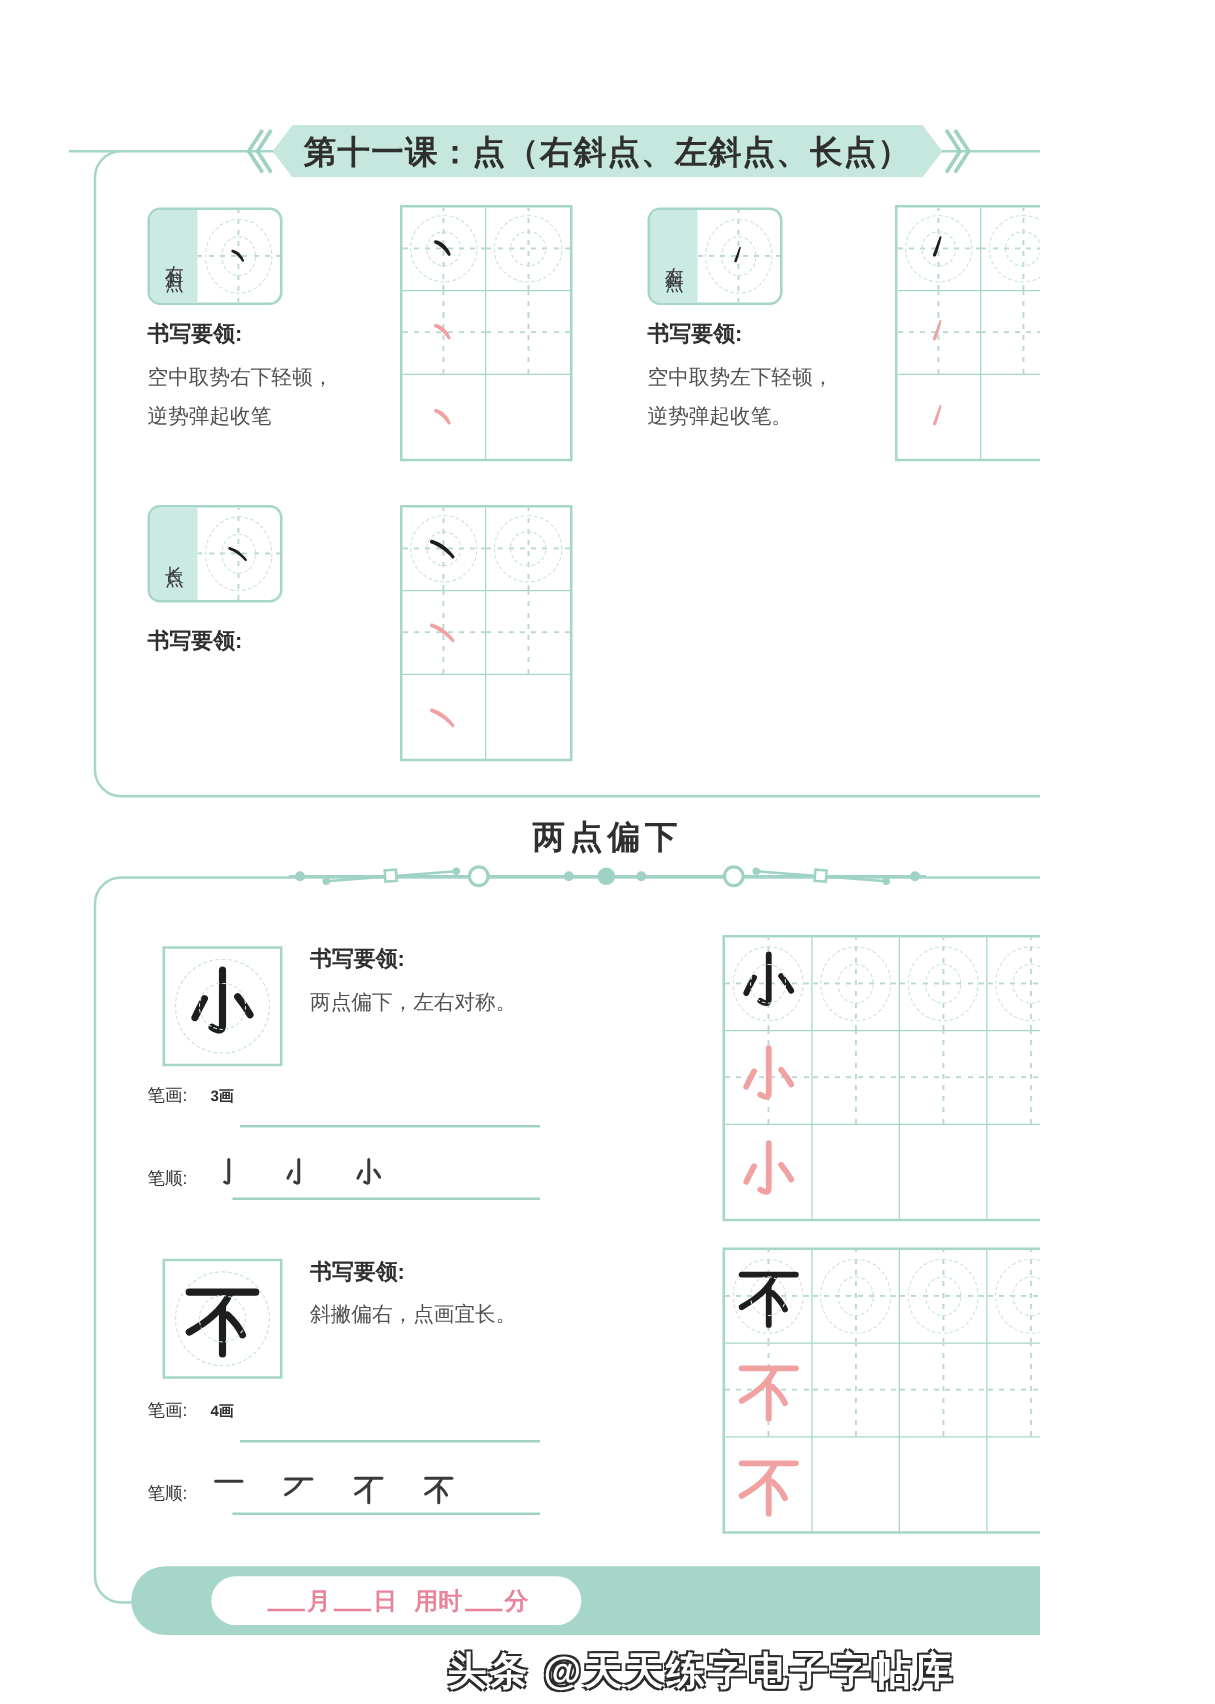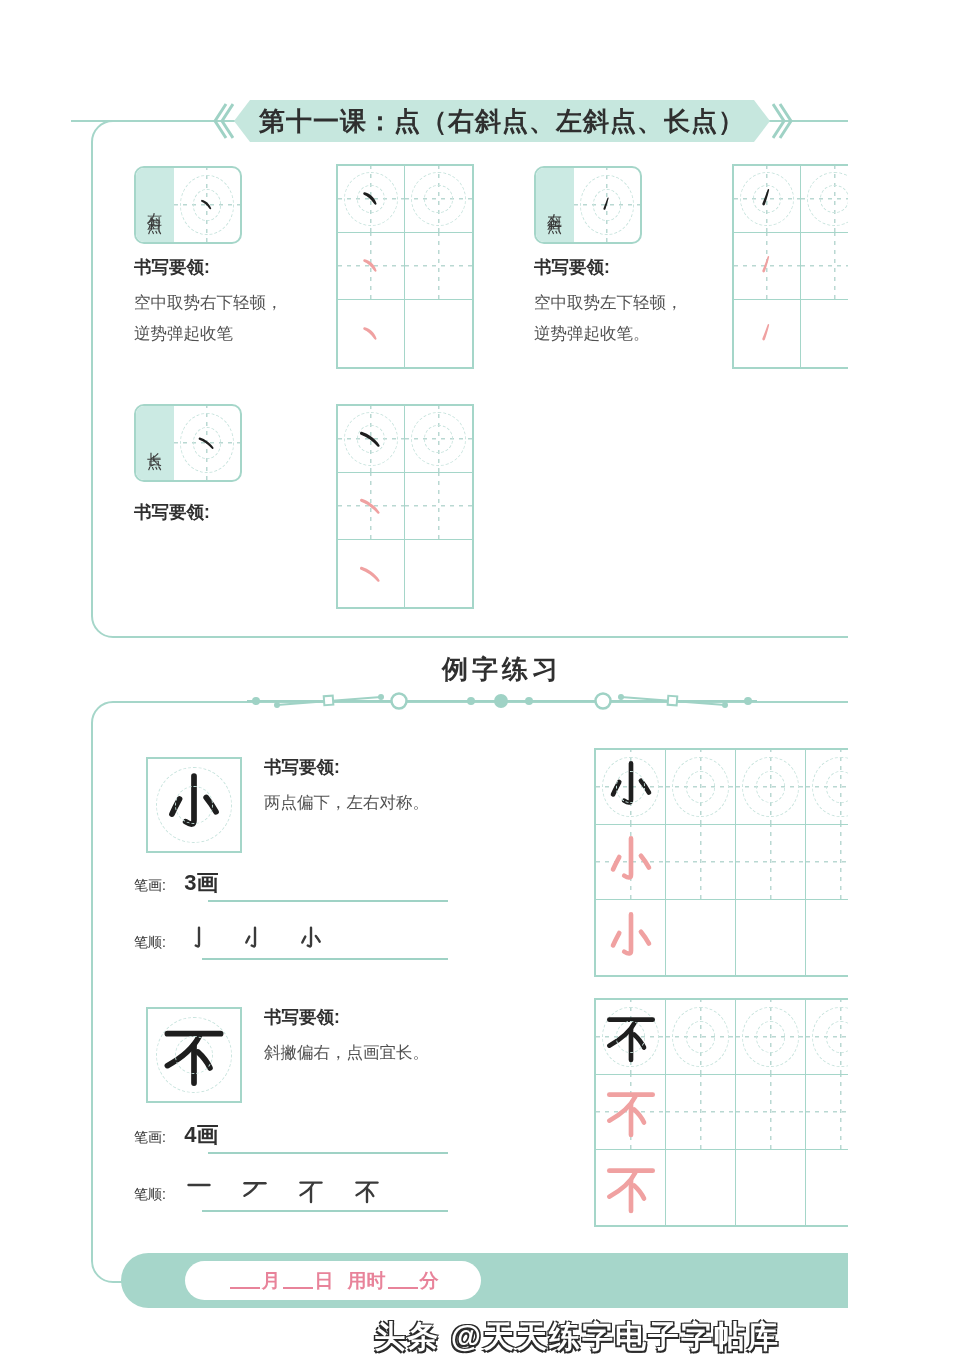--- a/index.html
+++ b/index.html
@@ -2,21 +2,21 @@
 <html><head>
 <meta charset="utf-8">
 <style>
   :root{
     --teal:#9fd2c5; --teal-border:#a5d6c9; --teal-light:#cbeae3;
     --banner:#c6e7de; --bottombar:#a6d6ca; --dash:#c9e4de; --crossline:#b9d8d2;
     --ink:#1e1e1e; --pink:#f0a1a1; --pinktext:#e8839a; --text:#2f2f2f; --gray:#515151;
   }
   html,body{margin:0;padding:0;background:#fff;}
   body{font-family:"Liberation Sans","DejaVu Sans",sans-serif;}
-  .page{position:relative;width:832px;height:1363px;background:#fff;overflow:hidden;margin-left:16px;}
+  .page{position:relative;width:832px;height:1363px;background:#fff;overflow:hidden;}
 
   
   .topline{position:absolute;left:55px;top:120px;width:862px;height:0;border-top:2px solid var(--teal-border);}
   .box1{position:absolute;left:75px;top:120px;width:818px;height:514px;border:2px solid var(--teal-border);border-radius:22px;background:#fff;}
   .banner{position:absolute;left:218px;top:100px;width:536px;height:42px;background:var(--banner);
           clip-path:polygon(16px 0,calc(100% - 16px) 0,100% 50%,calc(100% - 16px) 100%,16px 100%,0 50%);
           display:flex;align-items:center;justify-content:center;z-index:3;}
   .banner-title{font-size:26px;font-weight:bold;color:var(--text);letter-spacing:1px;white-space:nowrap;}
   .chev{position:absolute;top:102px;z-index:3;}
   .chev.left{left:196px;} .chev.right{left:756px;}
@@ -54,21 +54,21 @@
   .pgrid4 .cell:nth-child(n+9){border-bottom:none;}
 
   
   .section-title{position:absolute;left:0;width:972px;text-align:center;top:652px;font-size:26px;font-weight:bold;color:var(--text);letter-spacing:4px;}
   .box2{position:absolute;left:75px;top:701px;width:818px;height:578px;border:2px solid var(--teal-border);border-radius:22px;background:#fff;z-index:1;}
   .divider{position:absolute;left:231px;top:690px;z-index:2;}
 
   .model-card{position:absolute;width:92px;height:92px;border:2px solid var(--teal-border);background:#fff;z-index:2;}
   .fieldrow{position:absolute;z-index:2;white-space:nowrap;}
   .fieldrow .flabel{font-size:14px;font-weight:normal;color:var(--text);}
-  .fieldrow .fvalue{font-size:22px;font-weight:bold;color:var(--text);margin-left:14px;}
+  .fieldrow .fvalue{font-size:12px;font-weight:bold;color:var(--text);margin-left:14px;}
   .frule{position:absolute;height:0;border-bottom:2px solid var(--teal);z-index:2;}
   .order-steps{display:inline-flex;gap:26px;margin-left:14px;vertical-align:-7px;}
   .order-steps svg{width:30px;height:30px;color:#3a3a3a;}
 
   
   .bottombar{position:absolute;left:105px;top:1253px;width:758px;height:55px;background:var(--bottombar);border-radius:28px;z-index:4;}
   .date-pill{position:absolute;left:64px;top:8px;width:296px;height:39px;background:#fff;border-radius:20px;
              display:flex;align-items:center;justify-content:center;color:var(--pinktext);font-size:19px;font-weight:bold;}
   .blank{display:inline-block;width:30px;height:14px;border-bottom:2px solid var(--pinktext);margin:0 2px;}
   .reward{position:absolute;left:412px;top:0;height:55px;display:flex;align-items:center;}
@@ -276,21 +276,21 @@
       </div>
     <div class="cell g-cross"></div>
     <div class="cell">
         <svg class="glyph pink s40">
           <use href="#dot-long"></use>
         </svg>
       </div>
     <div class="cell"></div>
   </div>
 
-  <div class="section-title">例字练习</div>
+  <div class="section-title">两点偏下</div>
   <div class="box2"></div>
   <svg class="divider" width="510" height="22" viewBox="0 0 510 22">
     <g stroke="#9fd2c5" fill="#9fd2c5">
       <line x1="0" y1="11" x2="510" y2="11" stroke-width="2"></line>
       <circle cx="9" cy="11" r="4" stroke="none"></circle>
       <line x1="30" y1="15" x2="134" y2="7" stroke-width="2"></line>
       <circle cx="30" cy="15" r="3" stroke="none"></circle>
         <circle cx="134" cy="7" r="3" stroke="none"></circle>
       <rect x="77" y="6" width="9" height="9" fill="#fff" stroke-width="2" transform="rotate(-4 81 10)"></rect>
       <circle cx="152" cy="11" r="7.5" fill="#fff" stroke-width="2.5"></circle>

